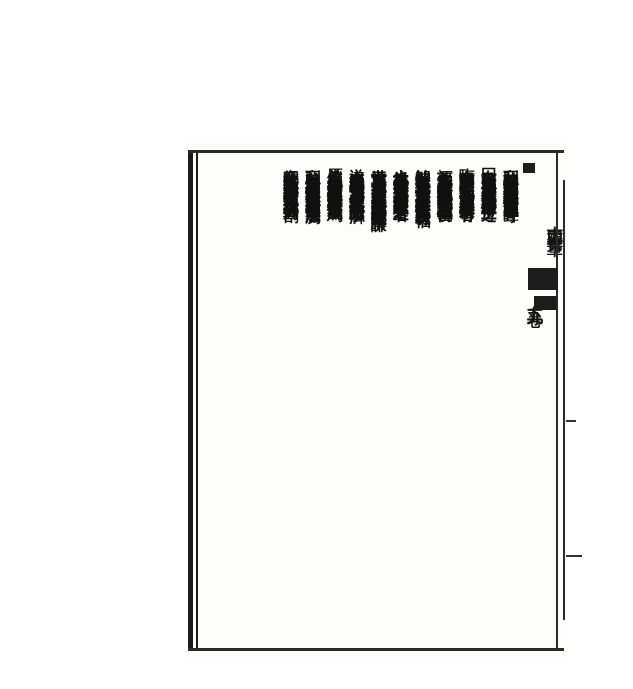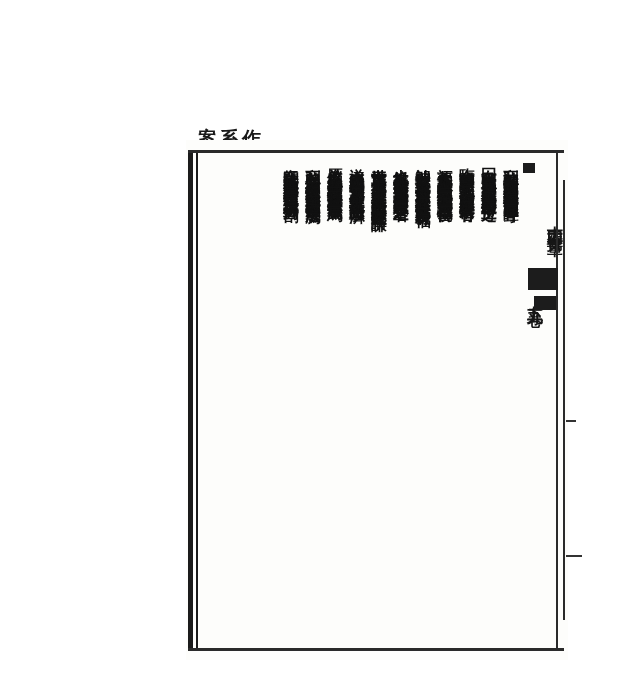--- a/index.html
+++ b/index.html
@@ -167,21 +167,20 @@
     width: 10px;
     height: 2px;
     background: #333;
   }
 </style>
 </head>
 <body>
 
 <div id="page">
 
-  <div id="header-frag">案系作</div>
 
   <div id="scan"></div>
 
   <div id="frame-left"></div>
   <div id="frame-left2"></div>
   <div id="frame-top"></div>
   <div id="frame-bottom"></div>
 
   <div id="cols">
     <div class="col">利亞請安卻胎裏之嬰踊躍並以利沙百得滿以聖靈而巨聲呼</div>

